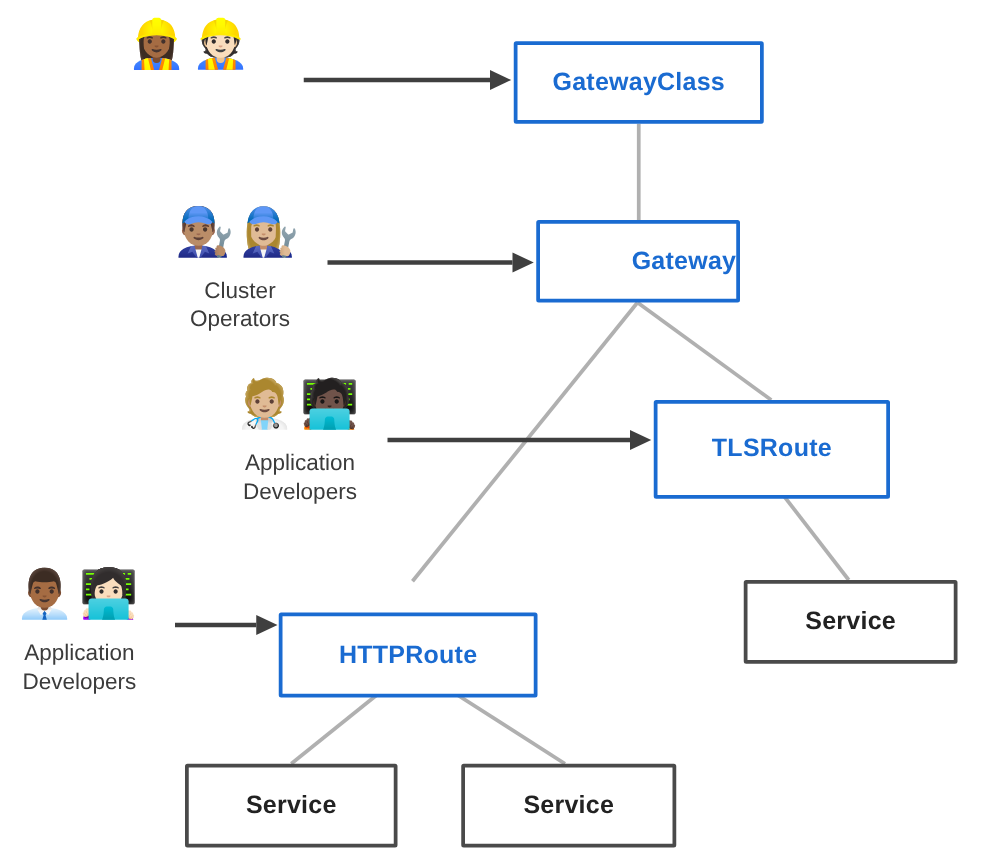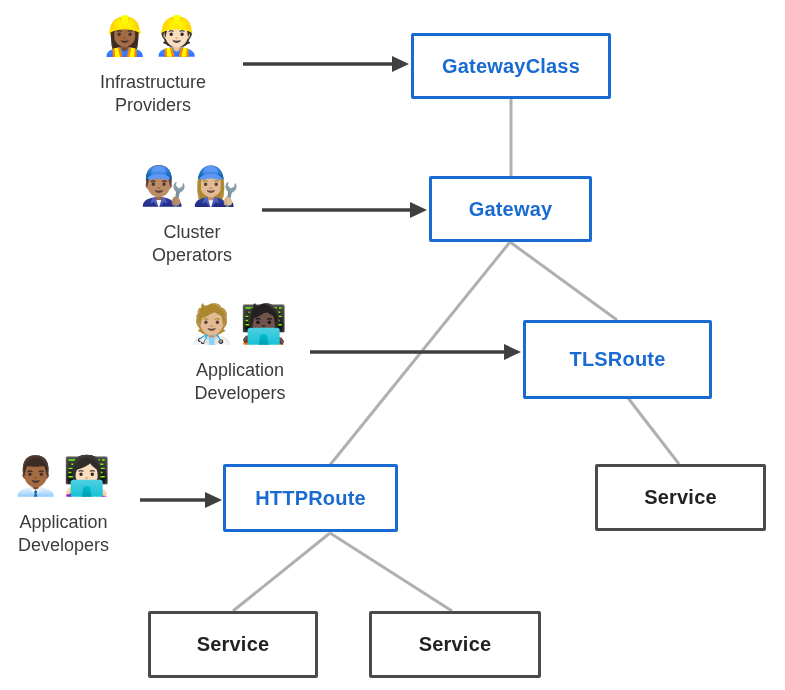--- a/index.html
+++ b/index.html
@@ -41,23 +41,23 @@
     background: #fff;
     border-radius: 2px;
     font-weight: 700;
     font-size: 20px;
     letter-spacing: 0.2px;
   }
   .node.resource { border: 3px solid var(--resource); color: var(--resource); }
   .node.service  { border: 3px solid var(--service-border); color: var(--service-text); justify-content: center; }
 
   .node.gatewayclass     { left: 411px; top: 33px;  width: 200px; height: 66px; }
-  .node.gateway          { left: 429px; top: 176px; width: 163px; height: 66px; }
+  .node.gateway          { left: 429px; top: 176px; width: 163px; height: 66px; justify-content: flex-end; }
   .node.tlsroute         { left: 523px; top: 320px; width: 189px; height: 79px; }
-  .node.httproute        { left: 223px; top: 464px; width: 175px; height: 68px; }
+  .node.httproute        { left: 223px; top: 490px; width: 207px; height: 68px; }
   .node.service-tls      { left: 595px; top: 464px; width: 171px; height: 67px; }
   .node.service-http-l   { left: 148px; top: 611px; width: 170px; height: 67px; }
   .node.service-http-r   { left: 369px; top: 611px; width: 172px; height: 67px; }
 
   .actor {
     position: absolute;
     text-align: center;
     color: var(--label);
   }
   .actor .emoji {
@@ -105,24 +105,20 @@
       <polygon class="arrow-head" points="521,352 504,344 504,360"></polygon>
     </g>
     <g>
       <line class="arrow-line" x1="140" y1="500" x2="205" y2="500"></line>
       <polygon class="arrow-head" points="222,500 205,492 205,508"></polygon>
     </g>
   </svg>
 
   <div class="actor infra">
     <div class="emoji">👷🏾‍♀️👷🏻</div>
-    <div class="label">
-      <span>Infrastructure</span>
-      <span>Providers</span>
-    </div>
   </div>
 
   <div class="actor cluster">
     <div class="emoji">👨🏽‍🔧👩🏼‍🔧</div>
     <div class="label">
       <span>Cluster</span>
       <span>Operators</span>
     </div>
   </div>
 

